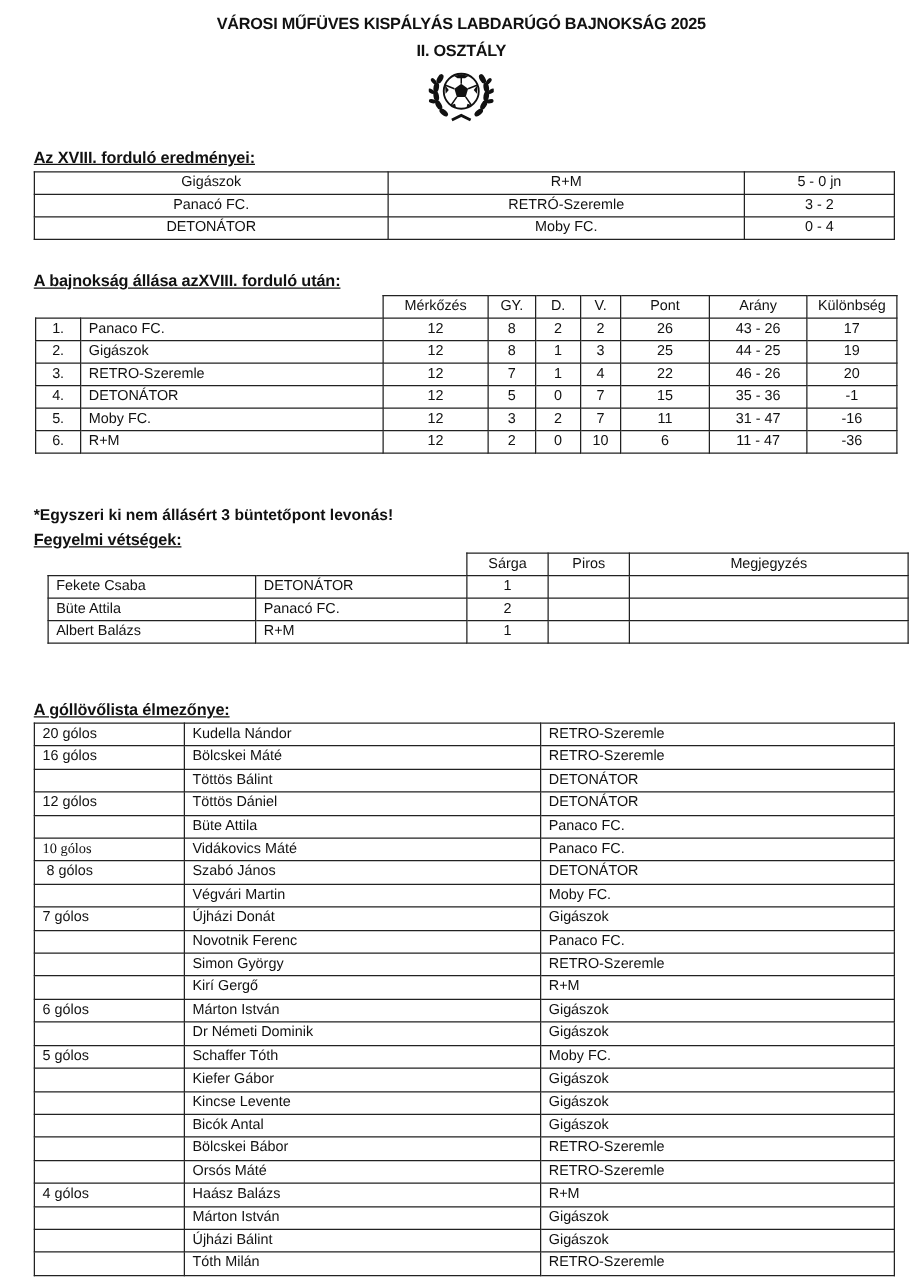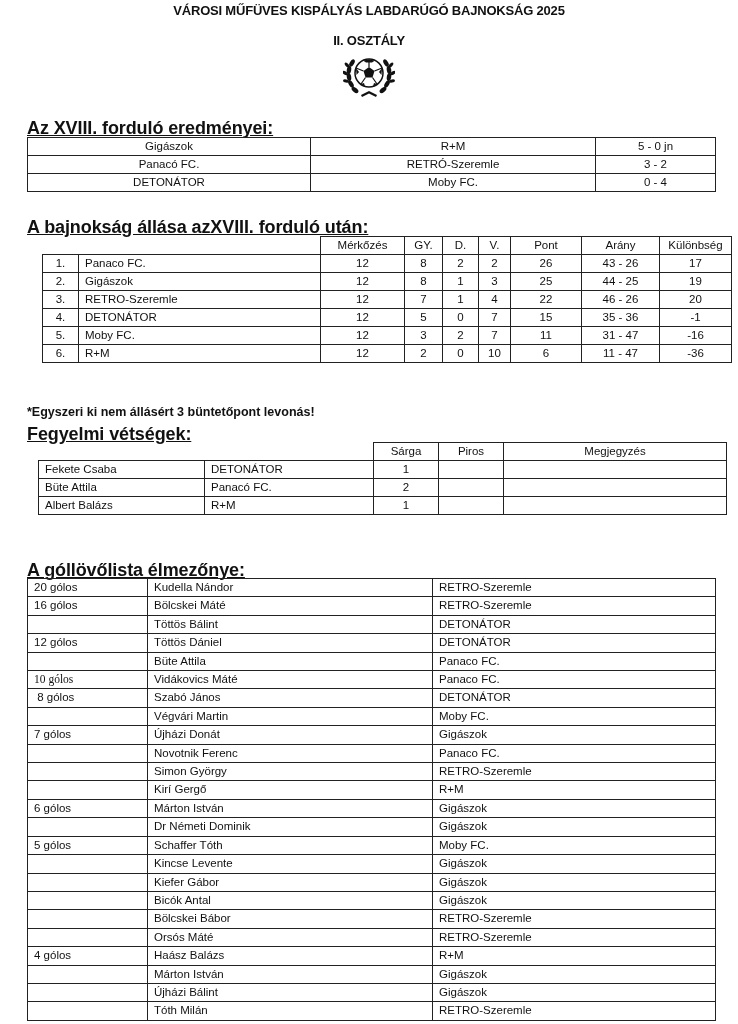--- a/index.html
+++ b/index.html
@@ -6,38 +6,38 @@
   body {
     width: 738px; height: 1024px; position: relative; overflow: hidden;
     font-family: "Liberation Sans", "DejaVu Sans", sans-serif;
     color: #111111;
   }
   .abs { position: absolute; }
   .title {
     left: 0; width: 738px; text-align: center; font-weight: bold;
     font-size: 13px; letter-spacing: -0.2px;
   }
-  #title1 { top: 3px; }
+  #title1 { top: 11px; }
   #title2 { top: 33px; }
   #emblem { left: 343px; top: 51px; width: 52px; height: 48px; }
   .heading {
-    font-weight: bold; font-size: 18px; text-decoration: underline;
+    font-weight: bold; font-size: 13px; text-decoration: underline;
     left: 27px; letter-spacing: -0.1px;
   }
   .note { font-weight: bold; font-size: 12.5px; left: 27px; }
   table { border-collapse: collapse; position: absolute; table-layout: fixed; }
   td {
     border: 1px solid #222222; font-size: 11.5px; padding: 0 4px;
     height: 17px; line-height: 17px; white-space: nowrap; overflow: hidden;
   }
   td.c { text-align: center; }
   td.l { text-align: left; padding-left: 6px; }
   td.blank { border: none; }
   #results { left: 27px; top: 137px; width: 688px; }
-  #standings { left: 42px; top: 236px; width: 689px; }
+  #standings { left: 28px; top: 236px; width: 689px; }
   #standings td { height: 17px; line-height: 17px; }
   #discipline { left: 38px; top: 442px; width: 688px; }
   #scorers { left: 27px; top: 578px; width: 688px; }
   #scorers td { height: 17.4px; line-height: 17.4px; }
 </style>
 </head>
 <body>
 
 <div id="title1" class="abs title">VÁROSI MŰFÜVES KISPÁLYÁS LABDARÚGÓ BAJNOKSÁG 2025</div>
 <div id="title2" class="abs title">II. OSZTÁLY</div>
@@ -318,26 +318,26 @@
         <td class="l">Dr Németi Dominik</td>
         <td class="l">Gigászok</td>
       </tr>
       <tr>
         <td class="l" style="white-space: pre;">5 gólos</td>
         <td class="l">Schaffer Tóth</td>
         <td class="l">Moby FC.</td>
       </tr>
       <tr>
         <td class="l" style="white-space: pre;"></td>
+        <td class="l">Kiefer Gábor</td>
+        <td class="l">Gigászok</td>
+      </tr>
+      <tr>
+        <td class="l" style="white-space: pre;"></td>
         <td class="l">Kincse Levente</td>
-        <td class="l">Gigászok</td>
-      </tr>
-      <tr>
-        <td class="l" style="white-space: pre;"></td>
-        <td class="l">Kiefer Gábor</td>
         <td class="l">Gigászok</td>
       </tr>
       <tr>
         <td class="l" style="white-space: pre;"></td>
         <td class="l">Bicók Antal</td>
         <td class="l">Gigászok</td>
       </tr>
       <tr>
         <td class="l" style="white-space: pre;"></td>
         <td class="l">Bölcskei Bábor</td>

